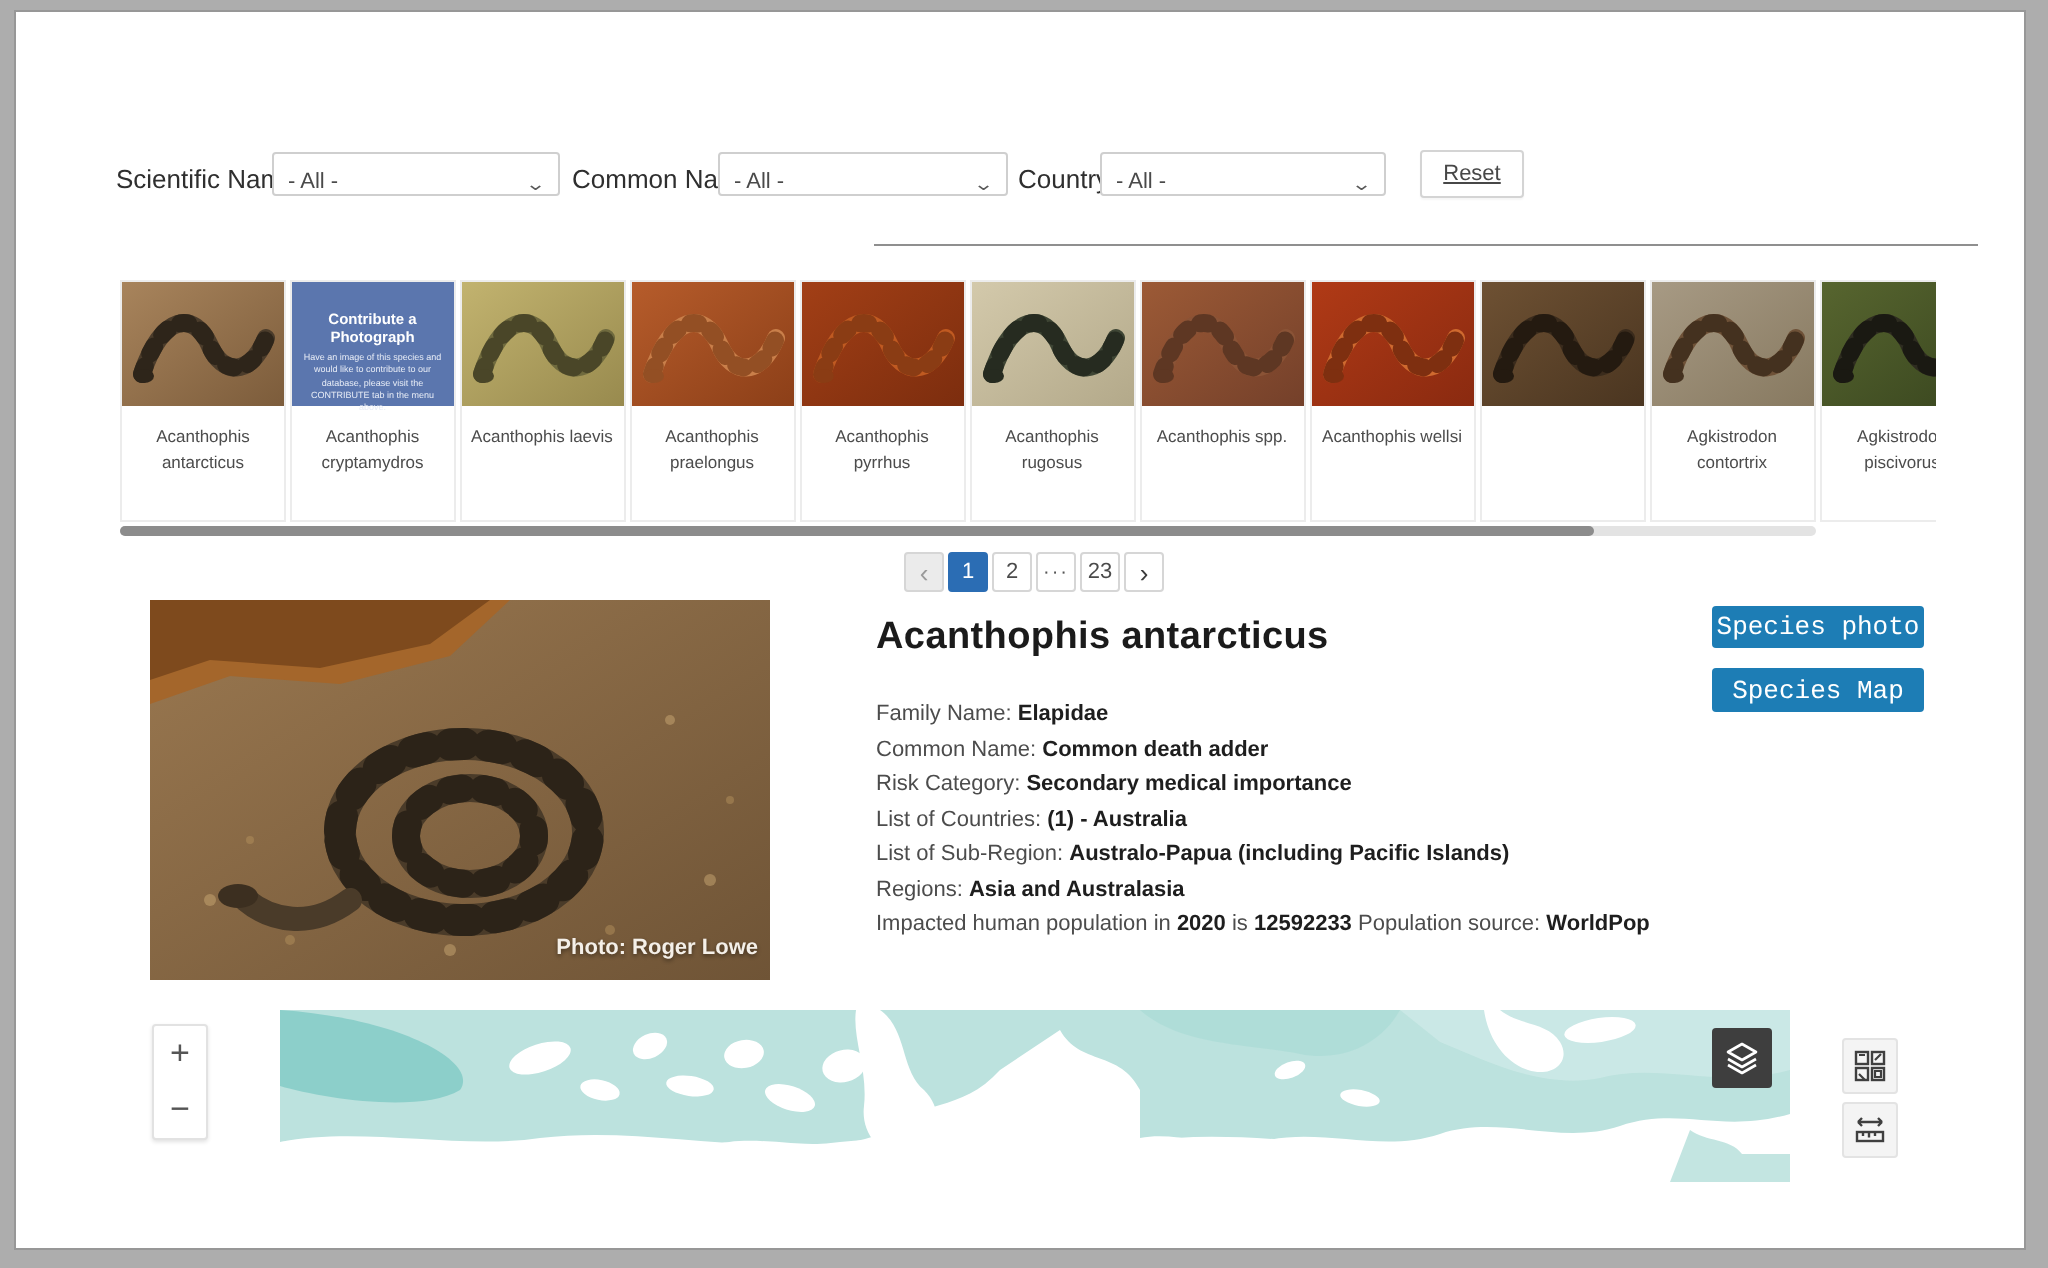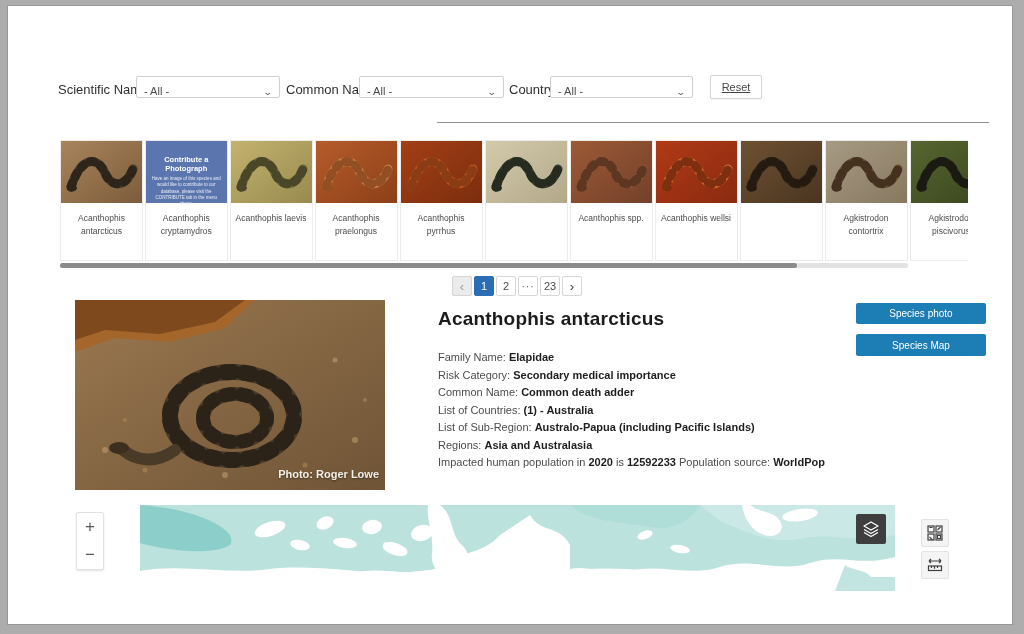--- a/index.html
+++ b/index.html
@@ -39,21 +39,21 @@
   .pg.active{background:var(--pagination-active);border-color:var(--pagination-active);color:#fff;}
   .pg.prev{background:#ebebeb;color:#999;}
   .pg.arrow{font-size:13px;color:#3c3c3c;}
   .pg.prev.arrow{color:#9a9a9a;}
   .pg.dots{font-size:10px;letter-spacing:1px;color:#555;}
   
   .sp-title{font-size:19px;font-weight:bold;color:#1b1b1b;letter-spacing:.2px;}
   .fields .frow{font-size:11px;color:#4c4c4c;margin-bottom:5.5px;}
   .fields .frow b{color:#1e1e1e;}
   .sp-btn{box-sizing:border-box;display:flex;align-items:center;justify-content:center;
-    background:var(--accent-blue);color:#fff;font-size:10px;border-radius:2px;height:21px;width:130px;}
+    background:var(--accent-blue);color:#fff;font-size:13px;border-radius:2px;height:21px;width:106px;font-family:Liberation Mono, monospace;}
   .photo-caption{position:absolute;right:6px;bottom:10px;font-size:11px;font-weight:bold;
     color:#f4efe8;text-shadow:0 1px 2px rgba(0,0,0,.45);}
   
   .zoomctl{box-sizing:border-box;width:28px;background:#fff;border:1px solid #e2e2e2;border-radius:2px;
     box-shadow:0 1px 2px rgba(0,0,0,.12);display:flex;flex-direction:column;}
   .zoomctl .zc{height:28px;display:flex;align-items:center;justify-content:center;
     font-size:17px;color:#555;font-weight:300;}
   .map-btn-dark{width:30px;height:30px;background:#3e3e3e;border-radius:2px;
     display:flex;align-items:center;justify-content:center;}
   .side-btn{box-sizing:border-box;width:28px;height:28px;background:#f4f4f4;border:1px solid #e3e3e3;
@@ -179,20 +179,21 @@
                 </linearGradient>
               </defs>
               <rect width="81" height="62" fill="url(#g5)"></rect>
               <g fill="none" stroke-linecap="round">
                 <path d="M10,46 C20,16 36,14 44,32 C50,46 64,48 72,28" stroke="#3e4534" stroke-width="9"></path>
                 <path d="M10,46 C20,16 36,14 44,32 C50,46 64,48 72,28" stroke="#262b20" stroke-width="9" stroke-dasharray="4 7"></path>
               </g>
               <ellipse cx="11" cy="47" rx="5" ry="3.5" fill="#262b20"></ellipse>
             </svg>
           </div>
+          <div class="card-name">Acanthophis rugosus</div>
         </div>
         <div class="card">
           <div class="card-img">
             <svg width="81" height="62" viewBox="0 0 81 62">
               <defs>
                 <linearGradient id="g6" x1="0" y1="0" x2="1" y2="1">
                   <stop offset="0" stop-color="#9c5a36"></stop>
                   <stop offset="1" stop-color="#74402a"></stop>
                 </linearGradient>
               </defs>
@@ -325,22 +326,22 @@
         <path d="M100,150 C80,165 60,160 48,150" stroke="#4a3b29" stroke-width="12"></path>
       </g>
       <ellipse cx="44" cy="148" rx="10" ry="6" fill="#3c2f20"></ellipse>
     </svg>
     <div class="photo-caption">Photo: Roger Lowe</div>
   </div>
 
   <div class="abs sp-title" style="left:438px;top:308px;">Acanthophis antarcticus</div>
   <div class="abs fields" style="left:438px;top:351px;width:430px;" id="fields">
       <div class="frow"><span>Family Name: </span><b>Elapidae</b></div>
+      <div class="frow"><span>Common Name:  </span><b>Common death adder</b></div>
       <div class="frow"><span>Risk Category:  </span><b>Secondary medical importance</b></div>
-      <div class="frow"><span>Common Name:  </span><b>Common death adder</b></div>
       <div class="frow"><span>List of Countries: </span><b>(1) -  Australia</b></div>
       <div class="frow"><span>List of Sub-Region:  </span><b>Australo-Papua (including Pacific Islands)</b></div>
       <div class="frow"><span>Regions:  </span><b>Asia and Australasia</b></div>
       <div class="frow"><span>Impacted human population in </span><b>2020</b><span>  is  </span><b>12592233</b><span>    Population source:  </span><b>WorldPop</b></div>
     </div>
   <div class="abs sp-btn" style="left:856px;top:303px;">Species photo</div>
   <div class="abs sp-btn" style="left:856px;top:334px;height:22px;">Species Map</div>
 
   <div class="abs zoomctl" style="left:76px;top:512px;">
     <div class="zc">+</div>

